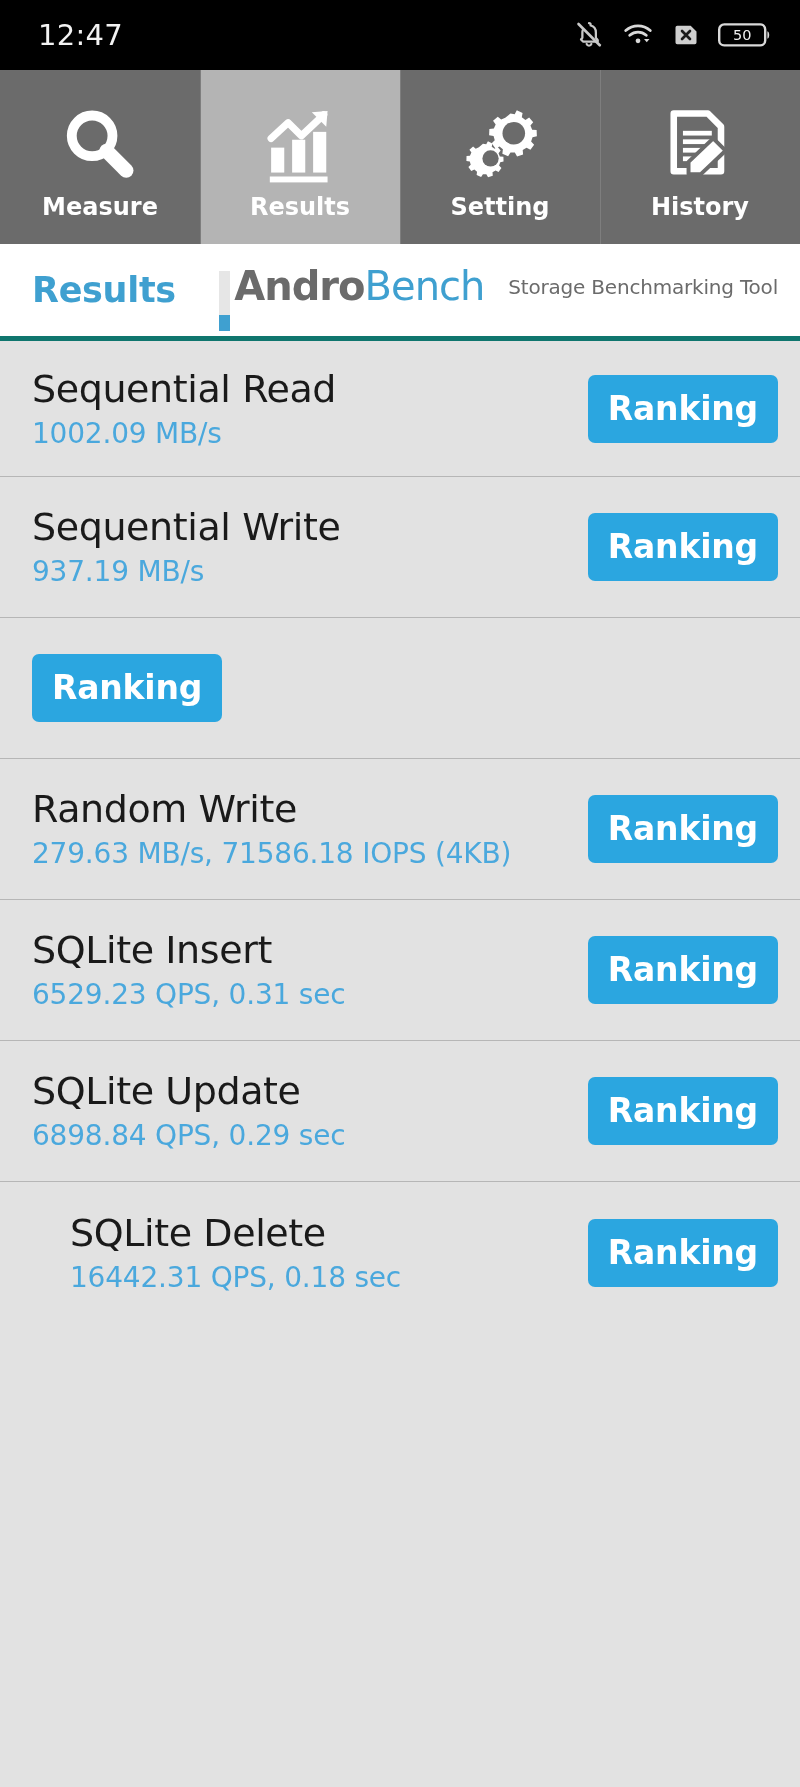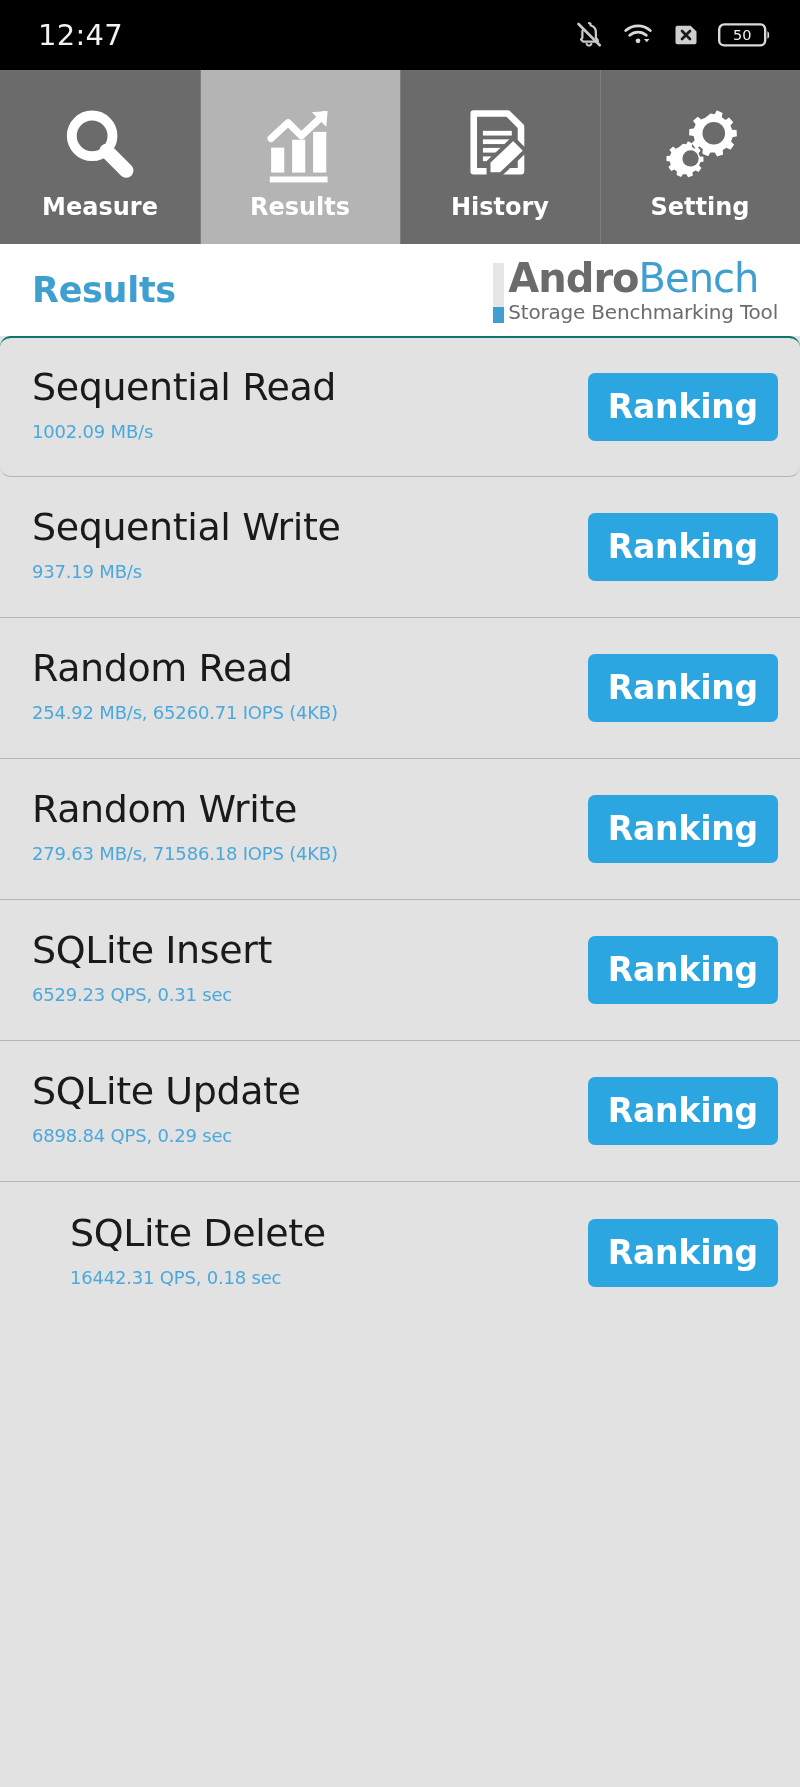--- a/index.html
+++ b/index.html
@@ -49,43 +49,43 @@
   }
   .page-title {
     color:#3fa0d0; font-size:35px; font-weight:bold;
     font-family:"DejaVu Sans", sans-serif; letter-spacing:-.3px;
   }
   .brand { display:flex; align-items:flex-start; }
   .brand-bar { width:11px; height:44px; background:#e6e6e6; margin-top:6px; margin-right:4px;
                position:relative; }
   .brand-bar::after{ content:""; position:absolute; left:0; bottom:-16px; width:11px; height:16px;
                      background:#3fa0d0; }
-  .brand-text { display:flex; flex-direction:column; align-items:flex-start; }
+  .brand-text { display:flex; flex-direction:row; align-items:center;gap:24px; }
   .brand-name { font-size:40px; line-height:42px; font-family:"DejaVu Sans", sans-serif;
                 letter-spacing:-1px; }
   .brand-andro { color:#6b6b6b; font-weight:bold; }
   .brand-bench { color:#3fa0d0; font-weight:400; }
   .brand-tag { font-size:20px; color:#6b6b6b; margin-top:1px; letter-spacing:-.2px;
                font-family:"DejaVu Sans", sans-serif; }
 
   
   .results { flex:1 1 auto; background:#e2e2e2; overflow:hidden; }
   .row {
     height:141px; display:flex; align-items:center; justify-content:space-between;
     padding:0 22px 0 32px; border-bottom:1px solid #b6b6b6;
     background:#e2e2e2; position:relative;
   }
-  .row:first-child { border-top:2px solid #0f766e;border-radius:11px; }
+  .row:first-child { border-top:5px solid #0f766e; }
   .row-texts { display:flex; flex-direction:column; justify-content:center; }
   .row-title {
     font-size:38px; color:#1a1a1a; line-height:46px; letter-spacing:-.4px;
     font-family:"DejaVu Sans", sans-serif; font-weight:400;
   }
   .row-value {
-    font-size:18px; color:#4aa8dd; line-height:36px; margin-top:4px; letter-spacing:-.2px;
+    font-size:28px; color:#4aa8dd; line-height:36px; margin-top:4px; letter-spacing:-.2px;
     font-family:"DejaVu Sans", sans-serif; font-weight:400;
   }
   .rank-btn {
     background:#2ba6e0; color:#ffffff; border:none; border-radius:7px;
     font-size:33px; font-weight:bold; padding:14px 20px 15px 20px;
     font-family:"DejaVu Sans", sans-serif; letter-spacing:-.2px;
     cursor:pointer; min-width:151px; text-align:center;
   }
   .filler { background:#e2e2e2; flex:1 1 auto; }
 </style>
@@ -151,50 +151,50 @@
         <svg width="84" height="84" viewBox="0 0 64 64">
           <rect x="10" y="34" width="10" height="19" fill="#ffffff"></rect>
           <rect x="26" y="28" width="10" height="25" fill="#ffffff"></rect>
           <rect x="42" y="22" width="10" height="31" fill="#ffffff"></rect>
           <rect x="9" y="56" width="44" height="4.5" fill="#ffffff"></rect>
           <path d="M10 27 L23 15 L33 25 L50 9" fill="none" stroke="#ffffff" stroke-width="5.5" stroke-linecap="round" stroke-linejoin="round"></path>
           <path d="M41 7 L53 6 L52 18 Z" fill="#ffffff"></path>
         </svg>
       </div>
       <div class="tab-label">Results</div>
-    </div>
-
-    <div class="tab">
-      <div class="tab-icon">
-        <svg width="84" height="84" viewBox="0 0 64 64">
-          <path d="M12 8 h26 l10 10 v34 H12 Z" fill="none" stroke="#ffffff" stroke-width="5" stroke-linejoin="round"></path>
-          <line x1="19" y1="23" x2="41" y2="23" stroke="#ffffff" stroke-width="3.6"></line>
-          <line x1="19" y1="29.5" x2="41" y2="29.5" stroke="#ffffff" stroke-width="3.6"></line>
-          <line x1="19" y1="36" x2="41" y2="36" stroke="#ffffff" stroke-width="3.6"></line>
-          <line x1="19" y1="42.5" x2="41" y2="42.5" stroke="#ffffff" stroke-width="3.6"></line>
-          <path d="M46 30 L56 40 L36 59 L26 59 L26 49 Z" fill="#ffffff" stroke="#6b6b6b" stroke-width="3.2" stroke-linejoin="round" transform="translate(-4,-5) scale(0.94) translate(3,4)"></path>
-        </svg>
-      </div>
-      <div class="tab-label">History</div>
     </div>
 
     <div class="tab">
       <div class="tab-icon">
         <svg width="84" height="84" viewBox="0 0 64 64">
           <g fill="#ffffff">
             <path d="M40 8 l3.2.6 1.6-3 4.4 2-.6 3.3 2.8 2 2.8-1.9 3.1 3.6-2.1 2.6 1.3 3.2 3.4.2.2 4.8-3.3.7-1.1 3.3 2.3 2.4-2.8 3.9-3-1.6-2.9 1.8.3 3.4-4.6 1.4-1.7-2.9-3.3-.1-1.8 2.8-4.4-1.9.4-3.4-2.6-2.1-3.1 1.5-2.8-3.9 2.3-2.4-.9-3.2-3.4-.5.2-4.8 3.4-.4 1.4-3-2-2.8 3.6-3.2 2.6 2.1 3.1-1.3z"></path>
           </g>
           <circle cx="42.5" cy="23" r="8.6" fill="#6b6b6b"></circle>
           <g fill="#ffffff">
             <path d="M19 31 l2.5.5 1.3-2.3 3.4 1.6-.5 2.6 2.2 1.5 2.2-1.5 2.4 2.8-1.6 2 1 2.5 2.7.2.1 3.7-2.5.5-.9 2.6 1.8 1.9-2.2 3-2.3-1.2-2.3 1.4.2 2.6-3.6 1.1-1.3-2.2-2.6-.1-1.4 2.2-3.4-1.5.3-2.6-2-1.6-2.4 1.1-2.2-3 1.8-1.8-.7-2.5-2.6-.4.1-3.7 2.6-.3 1.1-2.3-1.5-2.2 2.8-2.5 2 1.7 2.4-1z"></path>
           </g>
           <circle cx="24.8" cy="42.2" r="6.2" fill="#6b6b6b"></circle>
         </svg>
       </div>
       <div class="tab-label">Setting</div>
+    </div>
+
+    <div class="tab">
+      <div class="tab-icon">
+        <svg width="84" height="84" viewBox="0 0 64 64">
+          <path d="M12 8 h26 l10 10 v34 H12 Z" fill="none" stroke="#ffffff" stroke-width="5" stroke-linejoin="round"></path>
+          <line x1="19" y1="23" x2="41" y2="23" stroke="#ffffff" stroke-width="3.6"></line>
+          <line x1="19" y1="29.5" x2="41" y2="29.5" stroke="#ffffff" stroke-width="3.6"></line>
+          <line x1="19" y1="36" x2="41" y2="36" stroke="#ffffff" stroke-width="3.6"></line>
+          <line x1="19" y1="42.5" x2="41" y2="42.5" stroke="#ffffff" stroke-width="3.6"></line>
+          <path d="M46 30 L56 40 L36 59 L26 59 L26 49 Z" fill="#ffffff" stroke="#6b6b6b" stroke-width="3.2" stroke-linejoin="round" transform="translate(-4,-5) scale(0.94) translate(3,4)"></path>
+        </svg>
+      </div>
+      <div class="tab-label">History</div>
     </div>
 
   </div>
 
   <div class="header">
     <div class="page-title">Results</div>
     <div class="brand">
       <div class="brand-bar"></div>
       <div class="brand-text">
         <div class="brand-name">
@@ -217,24 +217,20 @@
 
     <div class="row">
       <div class="row-texts">
         <div class="row-title">Sequential Write</div>
         <div class="row-value">937.19 MB/s</div>
       </div>
       <button class="rank-btn">Ranking</button>
     </div>
 
     <div class="row">
-      <div class="row-texts">
-        <div class="row-title">Random Read</div>
-        <div class="row-value">254.92 MB/s, 65260.71 IOPS (4KB)</div>
-      </div>
       <button class="rank-btn">Ranking</button>
     </div>
 
     <div class="row">
       <div class="row-texts">
         <div class="row-title">Random Write</div>
         <div class="row-value">279.63 MB/s, 71586.18 IOPS (4KB)</div>
       </div>
       <button class="rank-btn">Ranking</button>
     </div>

